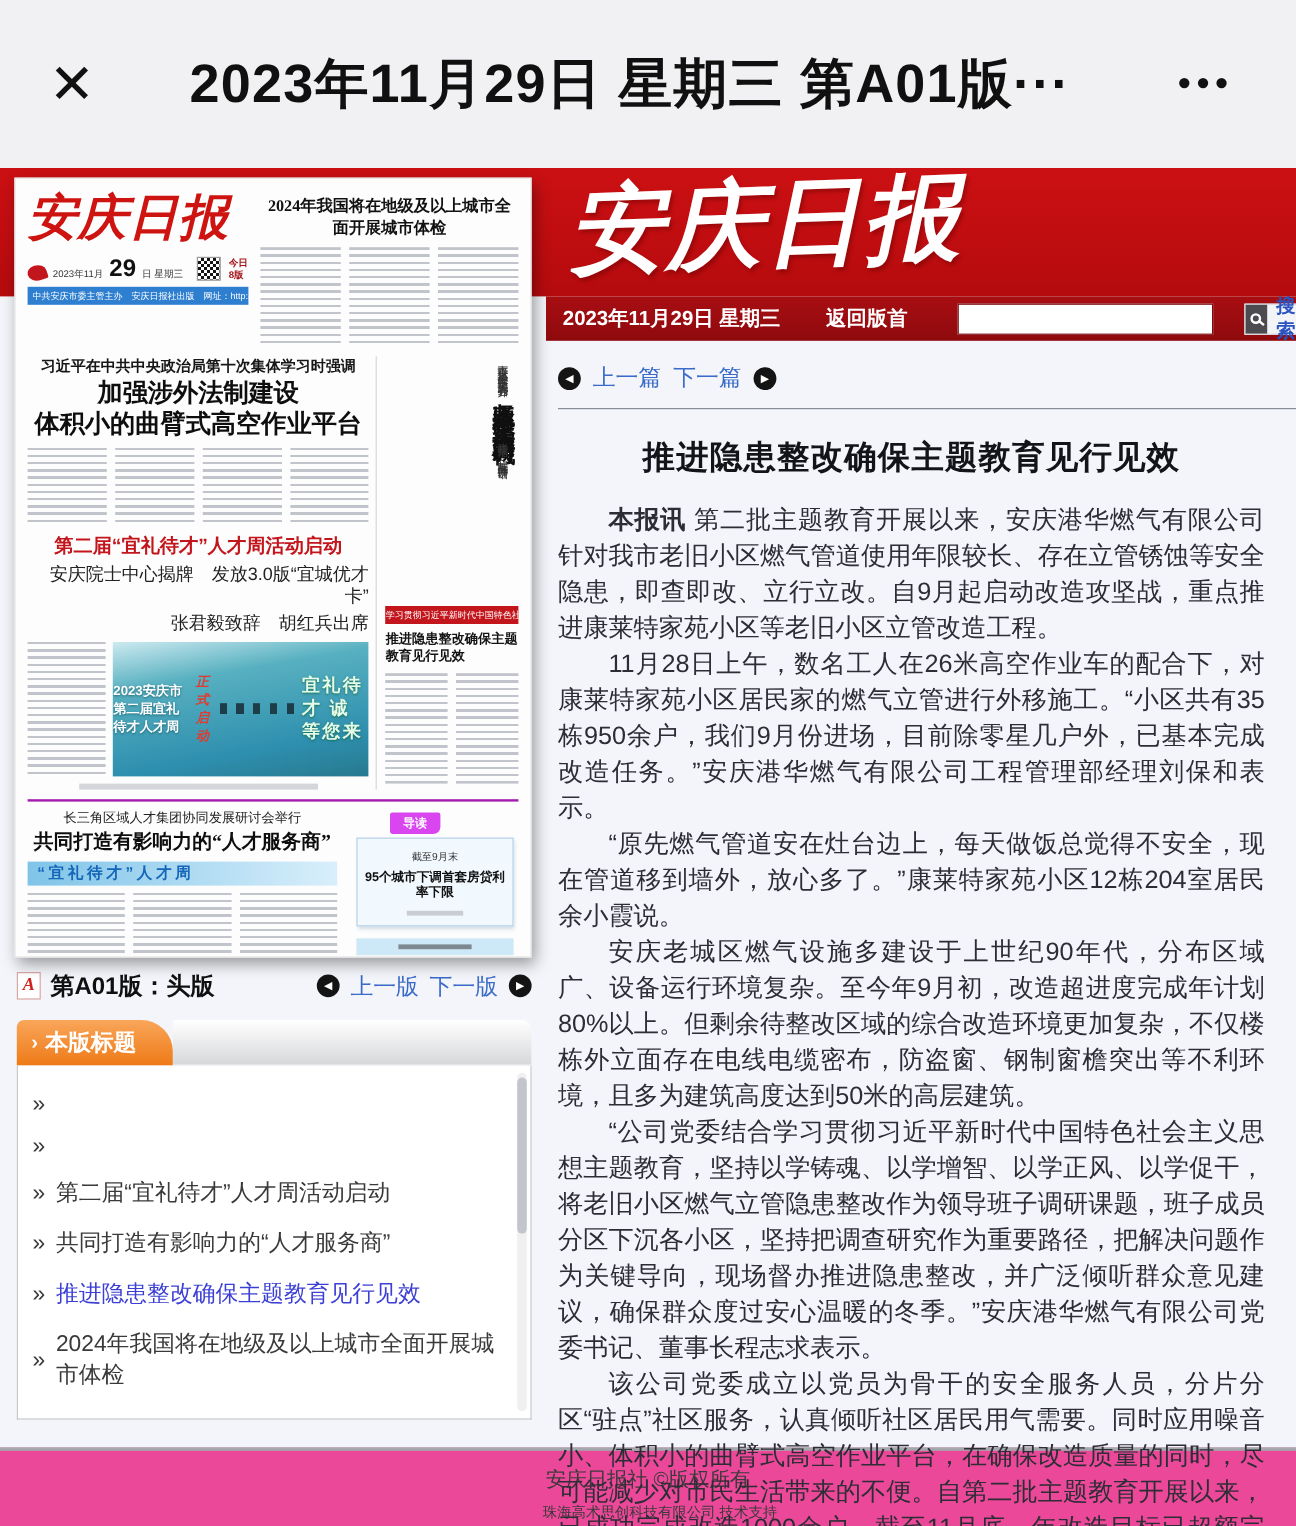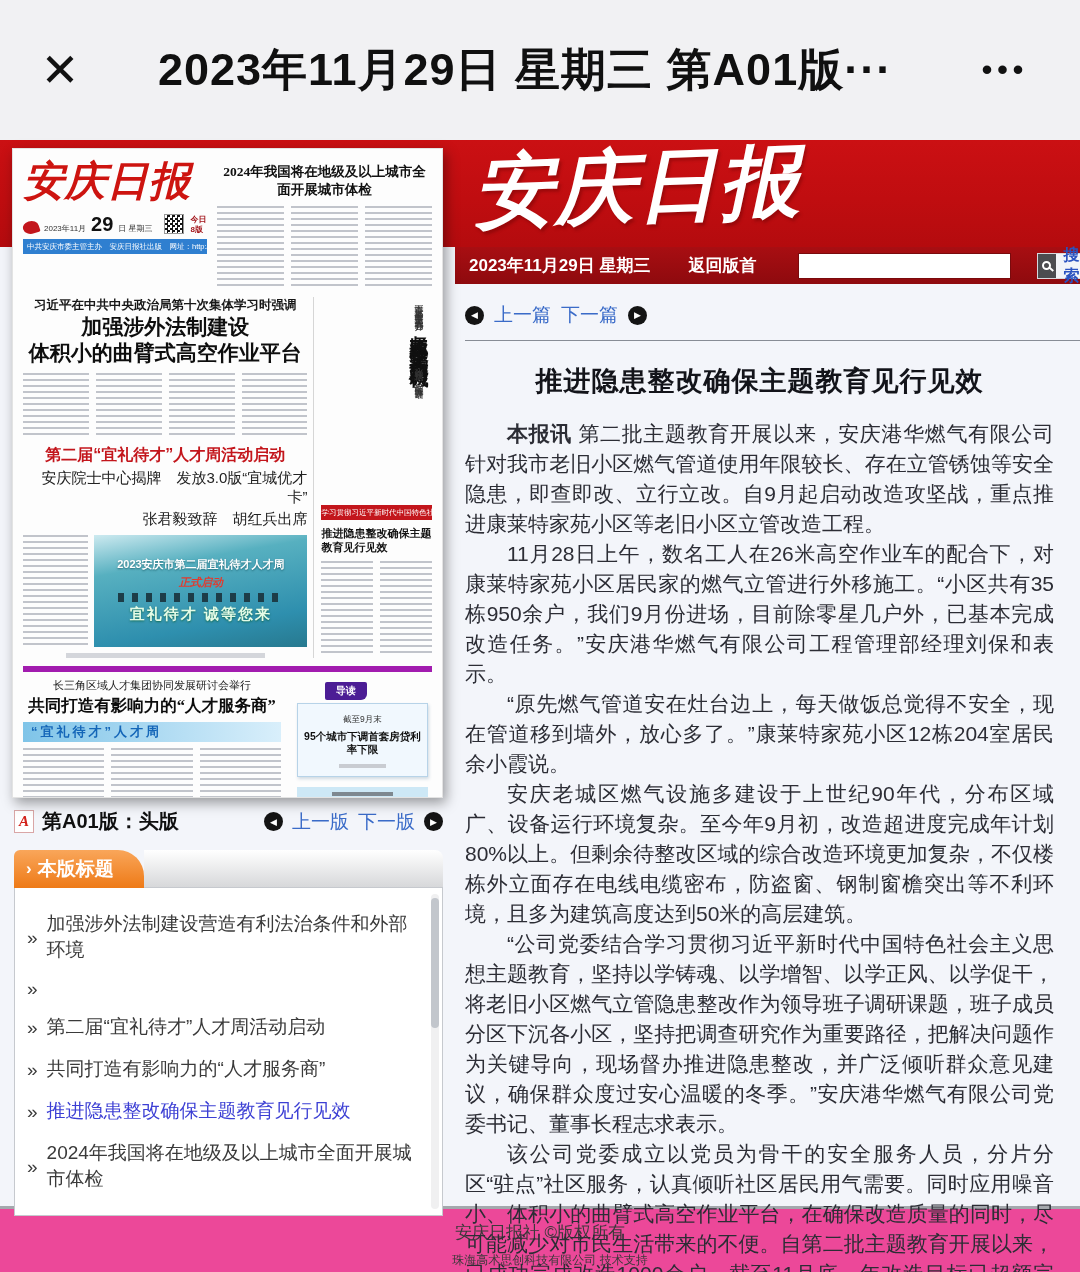--- a/index.html
+++ b/index.html
@@ -73,45 +73,45 @@
   .np-left { width:71%; padding-right:6px; }
   .np-kicker { font-size:12.5px; font-weight:bold; text-align:center; color:#171717; }
   .np-h1 { font-size:21px; font-weight:bold; text-align:center; color:#0e0e0e; line-height:1.25; font-family:"Liberation Serif",serif; }
   .np-left .cols.rowb { height:62px; margin-top:6px; }
   .np-talent { margin-top:10px; }
   .np-talent-h { font-size:16px; font-weight:bold; color:#c3161c; text-align:center; }
   .np-talent-s { font-size:15px; color:#222; text-align:right; margin-top:3px; }
   .np-photo-row { display:flex; gap:6px; margin-top:6px; }
   .np-photo-row .fcol { max-width:23%; }
   .np-photo { flex:1; height:112px; background:linear-gradient(170deg,#cdeaf0 0%,#57b0c0 28%,#2e8fae 75%,#27798f 100%);
-              display:flex; flex-direction:column; align-items:center; justify-content:center; gap:3px; overflow:hidden; }
+              display:flex; flex-direction:row; align-items:center; justify-content:center; gap:3px; overflow:hidden; }
   .np-photo-t1 { color:#fff; font-size:11px; font-weight:bold; text-shadow:0 1px 2px rgba(0,60,70,.6); }
   .np-photo-t2 { color:#e23a2e; font-size:11px; font-weight:bold; font-style:italic; }
   .people { width:78%; height:9px; background:repeating-linear-gradient(90deg,#1d3d48 0 6px, transparent 6px 14px); }
   .np-photo-t3 { color:#e4fbe7; font-size:15px; font-weight:bold; letter-spacing:2px; text-shadow:0 1px 2px rgba(0,90,40,.7); }
   .np-caption { height:5px; width:70%; margin:6px auto 0; background:#d4d6db; }
 
   .np-right { width:29%; border-left:1px solid #d6d6d6; padding-left:7px; display:flex; flex-direction:column; }
   .np-vert { height:202px; writing-mode:vertical-rl; }
   .v-small { font-size:9px; color:#333; letter-spacing:1px; margin:0 3px; }
   .v-big { font-size:19px; font-weight:bold; color:#101010; letter-spacing:2px; margin:0 4px; font-family:"Liberation Serif",serif; }
   .np-redstrip { margin-top:6px; height:15px; line-height:15px; background:#c3161c; color:#fff; font-size:7.5px;
                  text-align:center; white-space:nowrap; overflow:hidden; }
   .np-strip-h { font-size:11px; font-weight:bold; color:#141414; margin:6px 0 6px; line-height:1.3; }
   .np-right .cols { height:92px; }
 
-  .np-bottom { display:flex; border-top:6px solid #a21caf; margin-top:8px; padding-top:6px;justify-content:center; }
+  .np-bottom { display:flex; border-top:2px solid #a21caf; margin-top:8px; padding-top:6px;justify-content:center; }
   .np-b-left { width:65%; padding-right:8px; }
   .np-b-kicker { font-size:11px; color:#222; text-align:center; font-family:"Liberation Serif",serif; }
   .np-b-h { font-size:16.5px; font-weight:bold; text-align:center; font-family:"Liberation Serif",serif; color:#0d0d0d; margin-top:2px; }
   .np-banner { margin-top:5px; height:20px; line-height:20px; background:linear-gradient(90deg,#7fc4e8,#d9effb);
                color:#1466b8; font-size:13px; font-weight:bold; letter-spacing:3px; padding-left:8px; white-space:nowrap; overflow:hidden; }
   .np-b-left .cols { height:84px; margin-top:6px; }
   .np-b-right { width:35%; padding:2px 4px 0 8px; }
-  .daodu-tag { display:inline-block; background:#4c1d95; color:#fff; font-size:10px; font-weight:bold;
+  .daodu-tag { display:inline-block; background:#d946ef; color:#fff; font-size:10px; font-weight:bold;
                padding:2px 11px; border-radius:2px 2px 6px 2px; margin-left:28px; }
   .daodu-box { margin-top:3px; border:1px solid #b7d3e8; background:#f1f8fe; box-shadow:1px 2px 3px rgba(80,120,150,.25);
                padding:10px 5px 8px; text-align:center; }
   .daodu-l1 { font-size:8.5px; color:#333; }
   .daodu-l2 { font-size:10.5px; font-weight:bold; color:#101010; margin-top:4px; line-height:1.3; }
   .daodu-mini { width:40%; height:4px; background:#c9ccd2; margin:7px auto 0; }
   .np-b-strip { margin-top:10px; height:14px; background:#cde8f6; display:flex; align-items:center; justify-content:center; }
   .np-b-strip span { width:46%; height:4px; background:#7e8890; display:block; }
 
   
@@ -300,21 +300,20 @@
     <div class="tb-header">
       <div class="tb-tab">
         <span class="arr">›</span>
         <span>本版标题</span>
       </div>
       <div class="tb-rest"></div>
     </div>
     <div class="tb-list">
       <div class="tb-item">
         <span class="tb-bullet">»</span>
-        <span class="tb-label">加强涉外法制建设营造有利法治条件和外部环境</span>
       </div>
       <div class="tb-item">
         <span class="tb-bullet">»</span>
       </div>
       <div class="tb-item">
         <span class="tb-bullet">»</span>
         <span class="tb-label">第二届“宜礼待才”人才周活动启动</span>
       </div>
       <div class="tb-item">
         <span class="tb-bullet">»</span>

